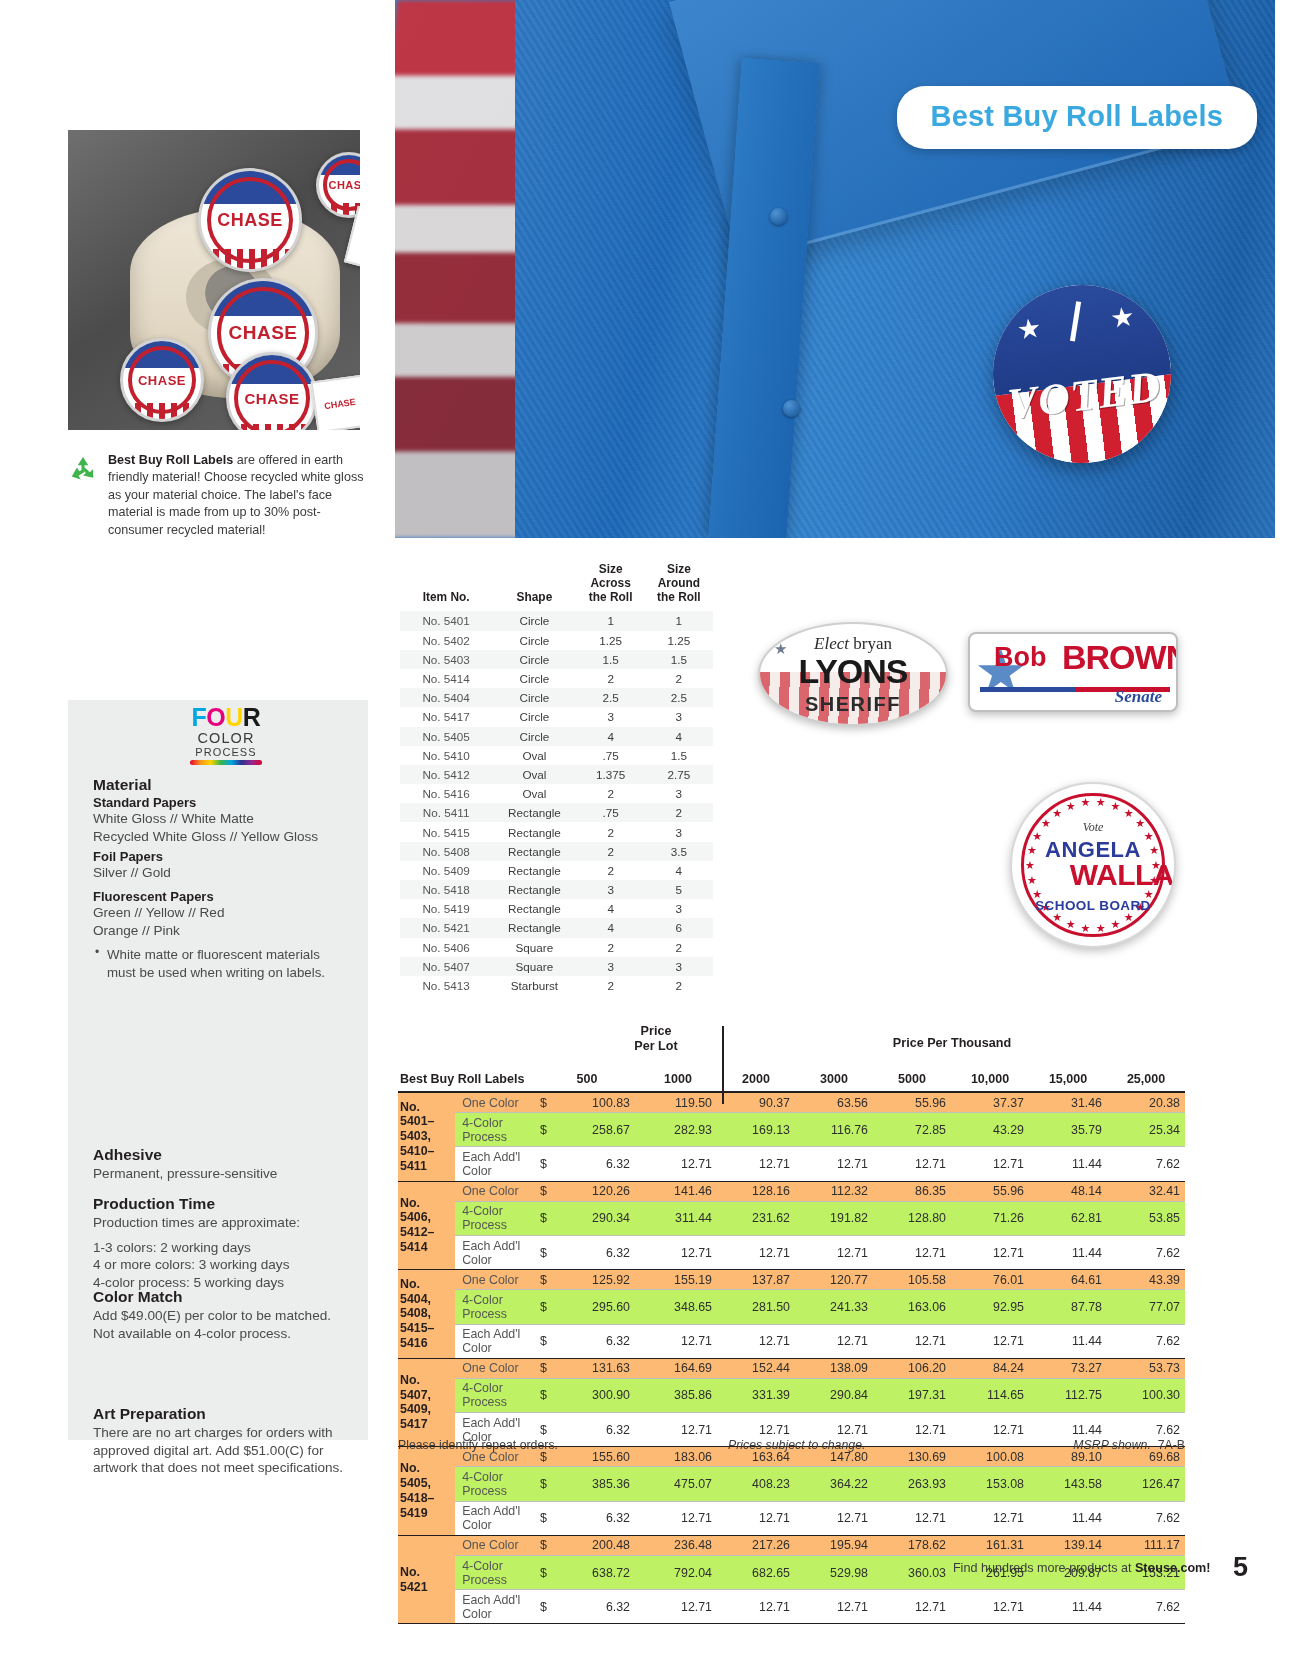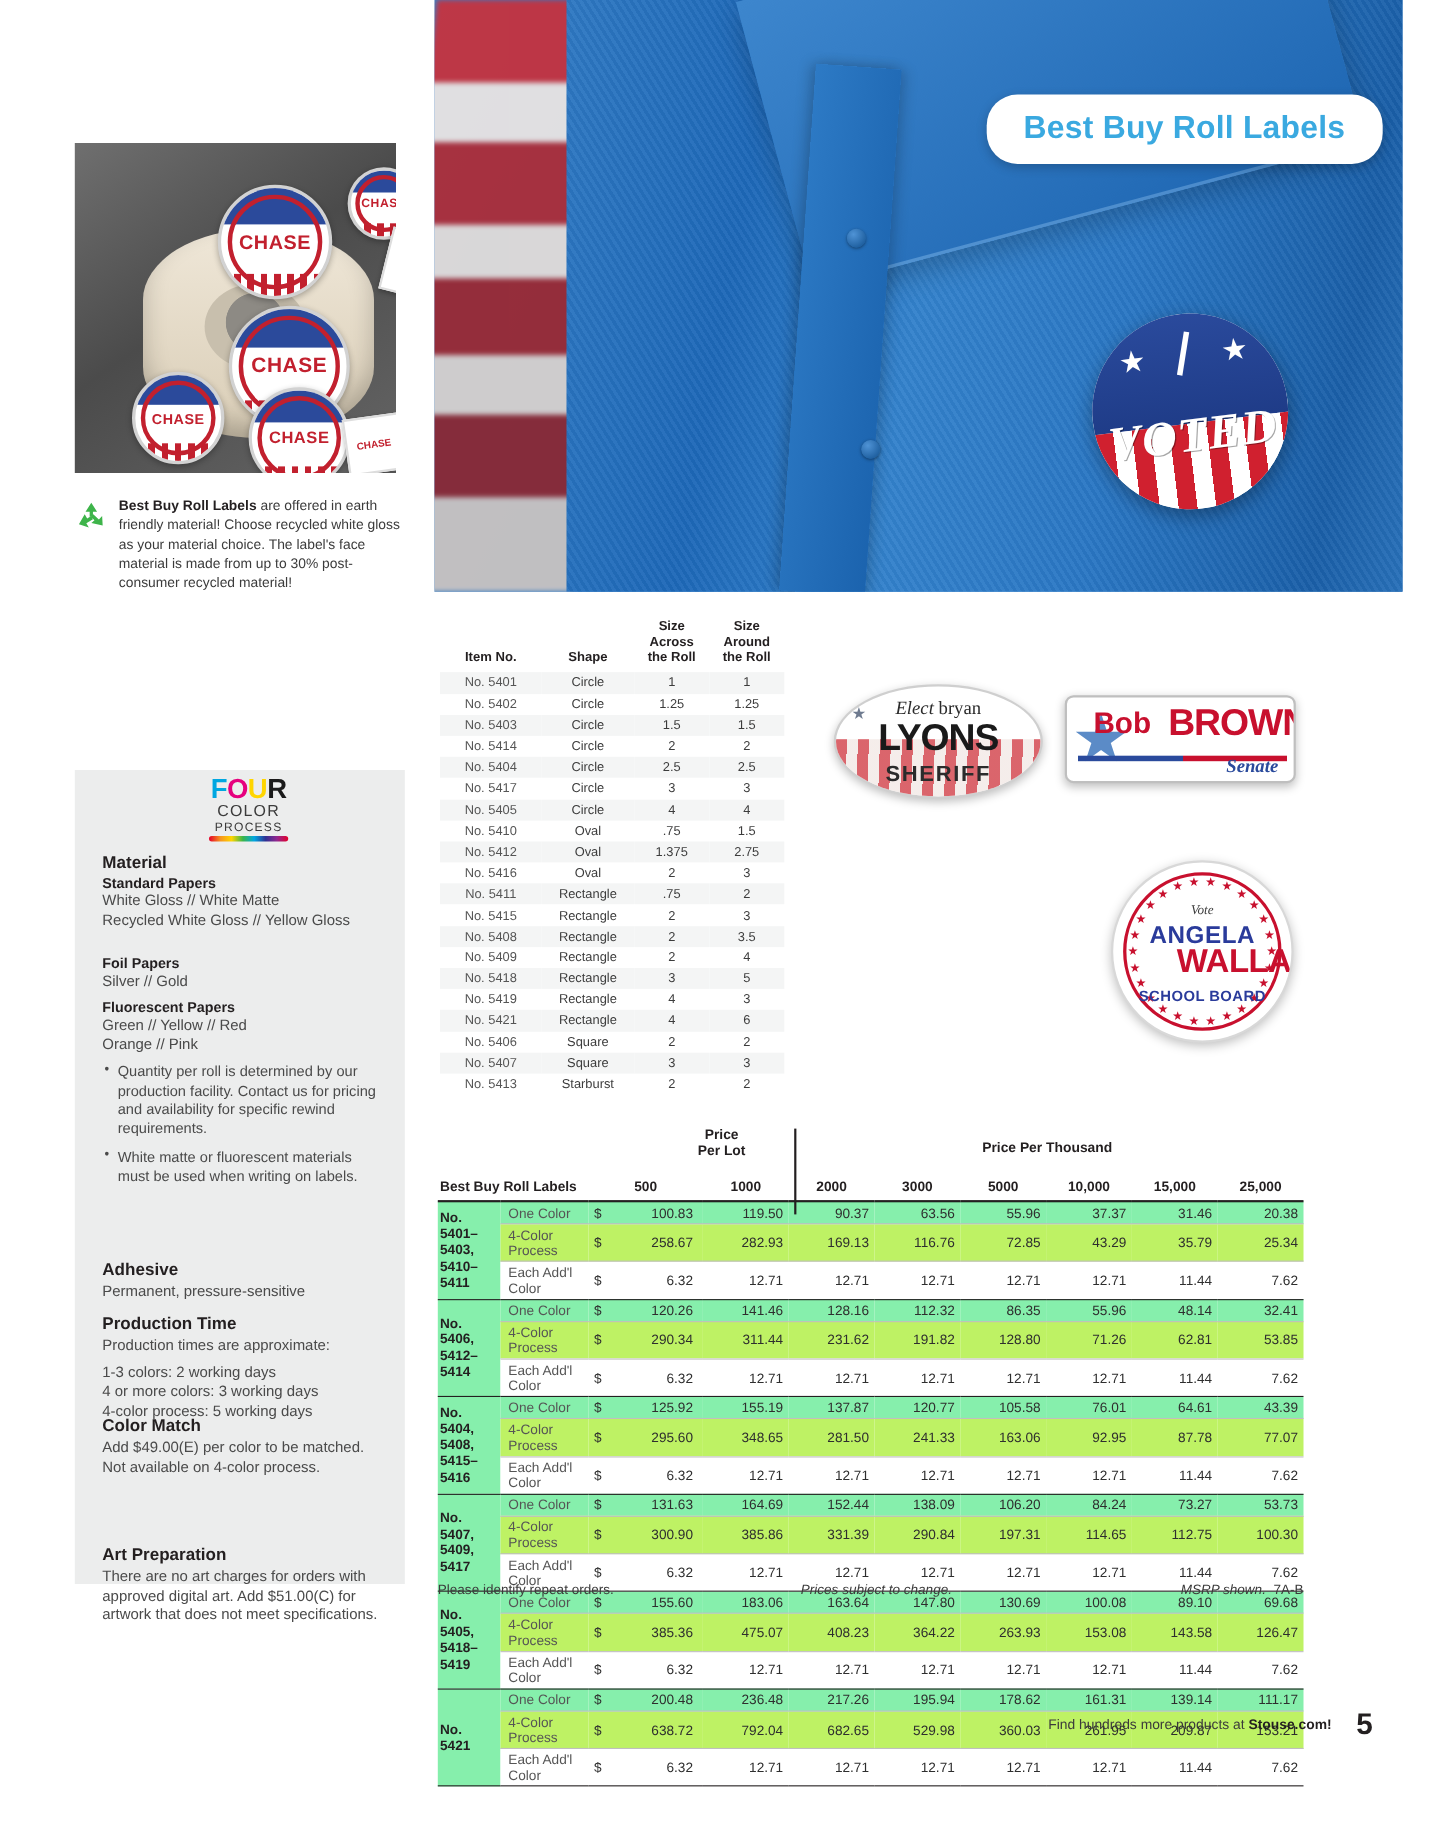--- a/index.html
+++ b/index.html
@@ -246,21 +246,21 @@
     border-bottom:2px solid #231f20; color:#231f20;
   }
   table.price th.left { text-align:left; padding-left:2px; }
   table.price td { padding:2.6px 5px; text-align:right; color:#2e2e2e; border-bottom:1px solid #bfbfbf; }
   table.price td.grp {
     text-align:left; font-weight:bold; color:#231f20; font-size:12.4px;
     line-height:1.20; padding-left:2px; border-bottom:1px solid #231f20; vertical-align:middle;
   }
   table.price td.rowlab { text-align:left; color:#555; padding-left:7px; }
   table.price td.lot { text-align:right; padding-right:9px; white-space:pre; }
-  table.price tr.r1 td { background:#86efac; }
+  table.price tr.r1 td { background:#fdba74; }
   table.price tr.r2 td { background:#bef264; }
   table.price tr.r3 td { background:#ffffff; }
   table.price tr.grp-last td { border-bottom:1.6px solid #231f20; }
   .dollar { float:left; }
 
   .price-foot {
     position:absolute; left:398px; top:1438px; width:787px;
     font-size:12.3px; color:#3b3b3b;
   }
   .pf-left { position:absolute; left:0; top:0; }
@@ -370,27 +370,26 @@
     <div class="fcp-color">COLOR</div>
     <div class="fcp-process">PROCESS</div>
     <div class="fcp-bar"></div>
   </div>
 
   <div class="spec" style="top:776px;">
     <h3>Material</h3>
     <h4>Standard Papers</h4>
     <p>White Gloss   //   White Matte</p>
     <p>Recycled White Gloss   //   Yellow Gloss</p>
-    <h4 style="margin-top:23px">Foil Papers</h4>
+    <h4 style="margin-top:4px">Foil Papers</h4>
     <p>Silver   //   Gold</p>
     <h4 style="margin-top:7px">Fluorescent Papers</h4>
     <p>Green   //   Yellow   //   Red</p>
     <p>Orange   //   Pink</p>
     <ul>
-      <li>Quantity per roll is determined by our production facility. Contact us for pricing and availability for specific rewind requirements.</li>
       <li>White matte or fluorescent materials must be used when writing on labels.</li>
     </ul>
   </div>
 
   <div class="spec" style="top:1146px;">
     <h3>Adhesive</h3>
     <p>Permanent, pressure-sensitive</p>
   </div>
 
   <div class="spec" style="top:1195px;">

